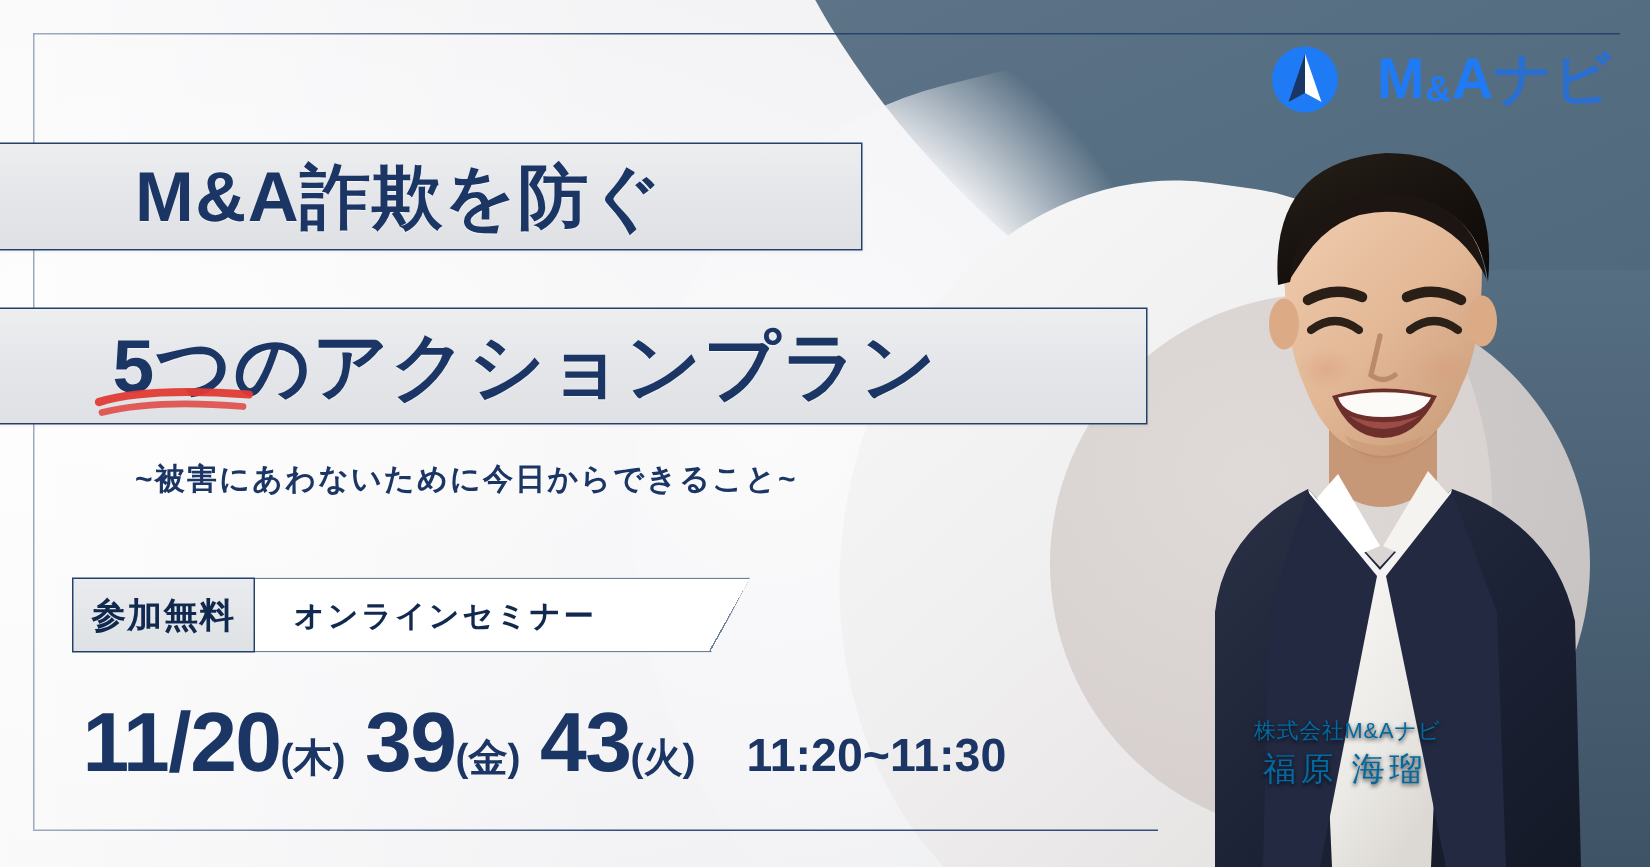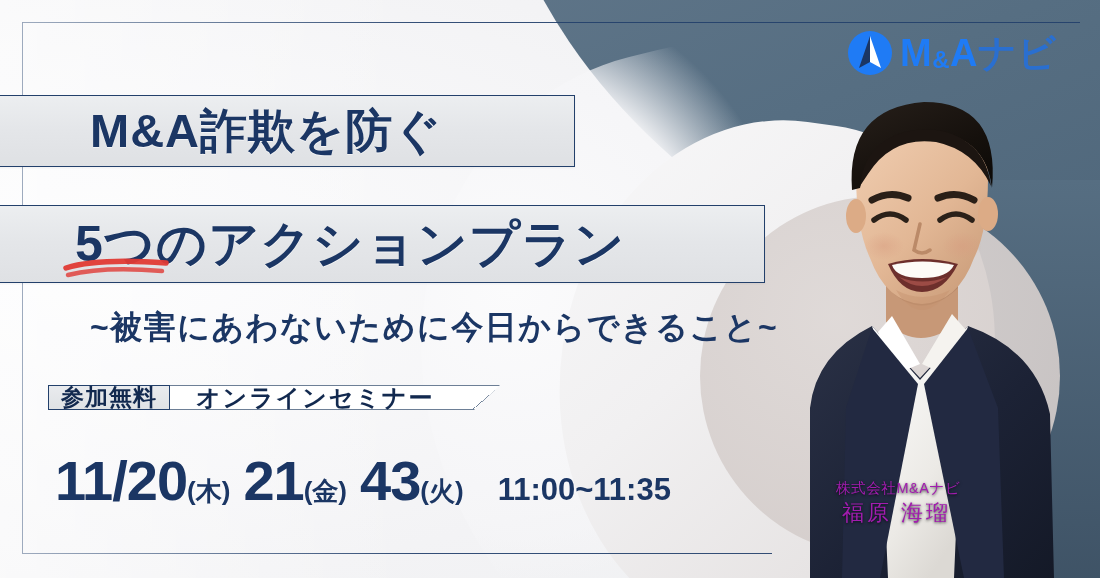--- a/index.html
+++ b/index.html
@@ -75,21 +75,21 @@
     border-left:1.6px solid #23406b;opacity:.92;
   }
   .frame-bottom{
     position:absolute;left:22px;top:553px;width:750px;height:0;
     border-top:1.6px solid #23406b;opacity:.92;
   }
 
   
   .logo{
     position:absolute;left:845px;top:28px;
-    display:flex;align-items:center;gap:5px;
+    display:flex;align-items:center;gap:23px;
     z-index:7;
   }
   .logo-mark{
     width:50px;height:50px;flex:0 0 auto;
   }
   .logo-type{
     font-size:38px;font-weight:bold;letter-spacing:.5px;
     color:#1f7bf5;line-height:1;white-space:nowrap;
     font-family:"Liberation Sans","DejaVu Sans",sans-serif;
   }
@@ -122,77 +122,77 @@
 
   
   .red-underline{
     position:absolute;left:62px;top:252px;
     width:112px;height:26px;z-index:6;pointer-events:none;
   }
 
   
   .subtitle{
     position:absolute;left:90px;top:306px;
-    font-size:32px;font-weight:bold;letter-spacing:1.5px;
+    font-size:20px;font-weight:bold;letter-spacing:1.5px;
     color:#1b3664;white-space:nowrap;z-index:5;
     font-family:"Liberation Sans","DejaVu Sans",sans-serif;
   }
 
   
   .badge-row{
-    position:absolute;left:48px;top:385px;height:25px;
+    position:absolute;left:48px;top:385px;height:50px;
     display:flex;align-items:stretch;z-index:5;
   }
   .badge-free{
     box-sizing:border-box;
     border:1.6px solid #23406b;
     background:linear-gradient(180deg,#e9ebee 0%,#dfe2e5 100%);
     color:#12294f;font-weight:bold;font-size:23px;letter-spacing:1px;
     display:flex;align-items:center;justify-content:center;
     padding:0 12px;white-space:nowrap;
   }
   .badge-online{
     position:relative;
     box-sizing:border-box;
     background:#ffffff;
     border-top:1.4px solid #6d7f96;
     border-bottom:1.4px solid #6d7f96;
-    color:#12294f;font-weight:bold;font-size:24px;letter-spacing:2px;
+    color:#12294f;font-weight:bold;font-size:20px;letter-spacing:2px;
     display:flex;align-items:center;
     padding:0 36px 0 26px;white-space:nowrap;
     width:330px;
     clip-path:polygon(0 0, 100% 0, calc(100% - 26px) 100%, 0 100%);
   }
   .badge-online::after{
     content:"";position:absolute;right:0;top:0;height:100%;width:27px;
     background:linear-gradient(to bottom right, transparent 49.3%, #6d7f96 49.3%, #6d7f96 51.3%, transparent 51.3%);
   }
 
   
   .date-row{
-    position:absolute;left:55px;top:448px;
+    position:absolute;left:55px;top:462px;
     display:flex;align-items:baseline;z-index:5;
     color:#1b3664;white-space:nowrap;
     font-family:"Liberation Sans","DejaVu Sans",sans-serif;
   }
   .d-big{font-size:56px;font-weight:bold;letter-spacing:-1px;}
   .d-small{font-size:26px;font-weight:bold;}
   .d-gap{display:inline-block;width:13px;}
   .d-time{font-size:31px;font-weight:bold;margin-left:34px;letter-spacing:0px;}
 
   
   .person{
     position:absolute;left:768px;top:78px;
     width:332px;height:500px;z-index:4;overflow:hidden;
   }
 
   
   .presenter{
     position:absolute;left:836px;top:478px;z-index:8;
-    color:#a21caf;line-height:1.38;
+    color:#0369a1;line-height:1.38;
     text-shadow:0 1px 3px rgba(0,0,0,.75);
     font-family:"Liberation Sans","DejaVu Sans",sans-serif;
   }
   .presenter .company,
   .presenter .role{font-size:14.5px;font-weight:500;letter-spacing:.6px;}
   .presenter .name{font-size:22px;letter-spacing:3px;margin-top:0;padding-left:6px;}
 </style>
 </head>
 <body>
 
@@ -311,26 +311,26 @@
 
   <div class="badge-row">
     <div class="badge-free">参加無料</div>
     <div class="badge-online">オンラインセミナー</div>
   </div>
 
   <div class="date-row">
     <span class="d-big">11/20</span>
     <span class="d-small">(木)</span>
     <span class="d-gap"></span>
-    <span class="d-big">21</span>
+    <span class="d-big">39</span>
     <span class="d-small">(金)</span>
     <span class="d-gap"></span>
     <span class="d-big">43</span>
     <span class="d-small">(火)</span>
-    <span class="d-time">11:00~11:35</span>
+    <span class="d-time">11:20~11:30</span>
   </div>
 
   <div class="presenter">
     <div class="company">株式会社M&amp;Aナビ</div>
     <div class="name">福原 海瑠</div>
   </div>
 
 </div>
 
 </body></html>

